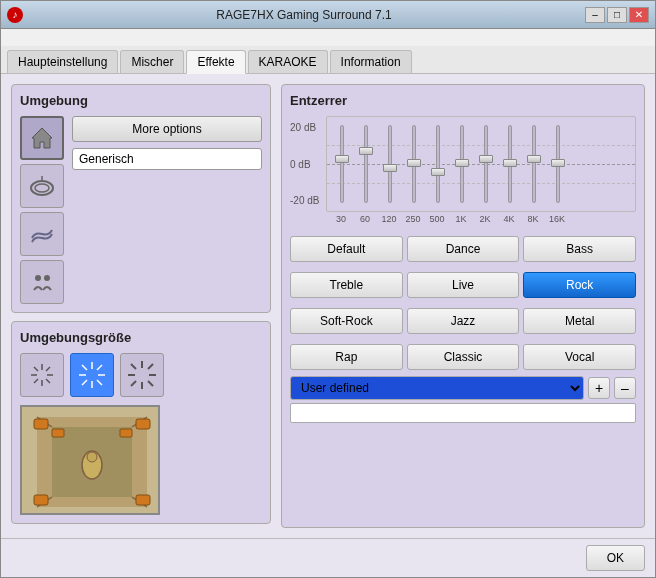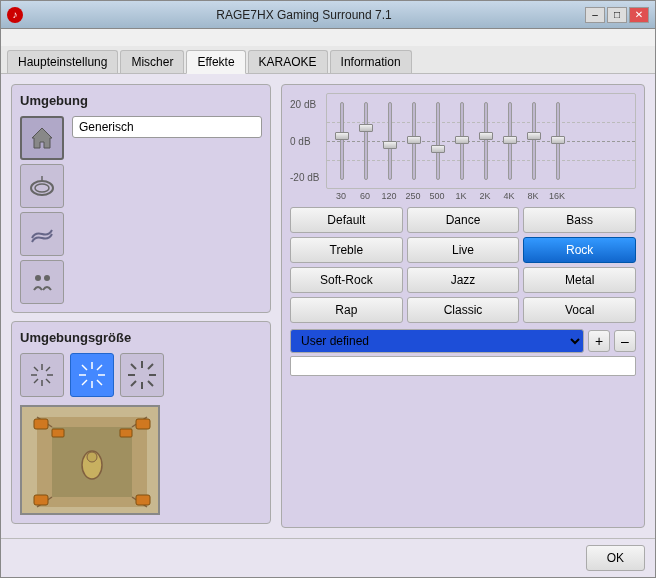--- a/index.html
+++ b/index.html
@@ -197,20 +197,21 @@
       margin-top: 6px;
     }
     .eq-btn {
       padding: 5px 4px;
       background: linear-gradient(to bottom, #f5f5f5, #ddd);
       border: 1px solid #aaa;
       border-radius: 3px;
       cursor: pointer;
       font-size: 12px;
       text-align: center;
+      margin-top: 6px;
     }
     .eq-btn.active {
       background: linear-gradient(to bottom, #3399ff, #1166cc);
       color: white;
       border: 1px solid #0055aa;
     }
     .eq-user-row {
       display: flex;
       align-items: center;
       gap: 4px;
@@ -340,20 +341,21 @@
             <div class="env-icon-btn">
               <svg width="28" height="28" viewBox="0 0 28 28" fill="none">
                 <circle cx="10" cy="10" r="3" fill="#666"></circle>
                 <path d="M6 22 Q10 16 14 22" fill="none" stroke="#666" stroke-width="2"></path>
                 <circle cx="19" cy="10" r="3" fill="#666"></circle>
                 <path d="M15 22 Q19 16 23 22" fill="none" stroke="#666" stroke-width="2"></path>
               </svg>
             </div>
           </div>
           <div class="options-column">
+            <button class="more-options-btn">More options</button>
             <select class="dropdown">
               <option>Generisch</option>
               <option>Wohnzimmer</option>
               <option>Badezimmer</option>
               <option>Konzertsaal</option>
             </select>
           </div>
         </div>
       </div>
 
@@ -423,20 +425,21 @@
 
             <rect x="30" y="22" width="12" height="8" rx="1" fill="#d07820" stroke="#805010" stroke-width="1"></rect>
             <rect x="98" y="22" width="12" height="8" rx="1" fill="#d07820" stroke="#805010" stroke-width="1"></rect>
           </svg>
         </div>
       </div>
     </div>
 
     <div class="right-panel">
       <div class="panel-box" style="flex:1;">
+        <div class="panel-title">Entzerrer</div>
 
         
         <div style="position:relative; margin-bottom:4px;">
           <div style="position:absolute; left:0; top:0; width:32px; height:96px; display:flex; flex-direction:column; justify-content:space-between; padding: 6px 0;">
             <span style="font-size:10px;color:#555;">20 dB</span>
             <span style="font-size:10px;color:#555;">0 dB</span>
             <span style="font-size:10px;color:#555;">-20 dB</span>
           </div>
           <div style="margin-left:36px; background:#d8d0e8; border:1px solid #bbb; border-radius:2px; height:96px; display:flex; align-items:center; padding: 4px 4px; gap:2px; position:relative;">
 

